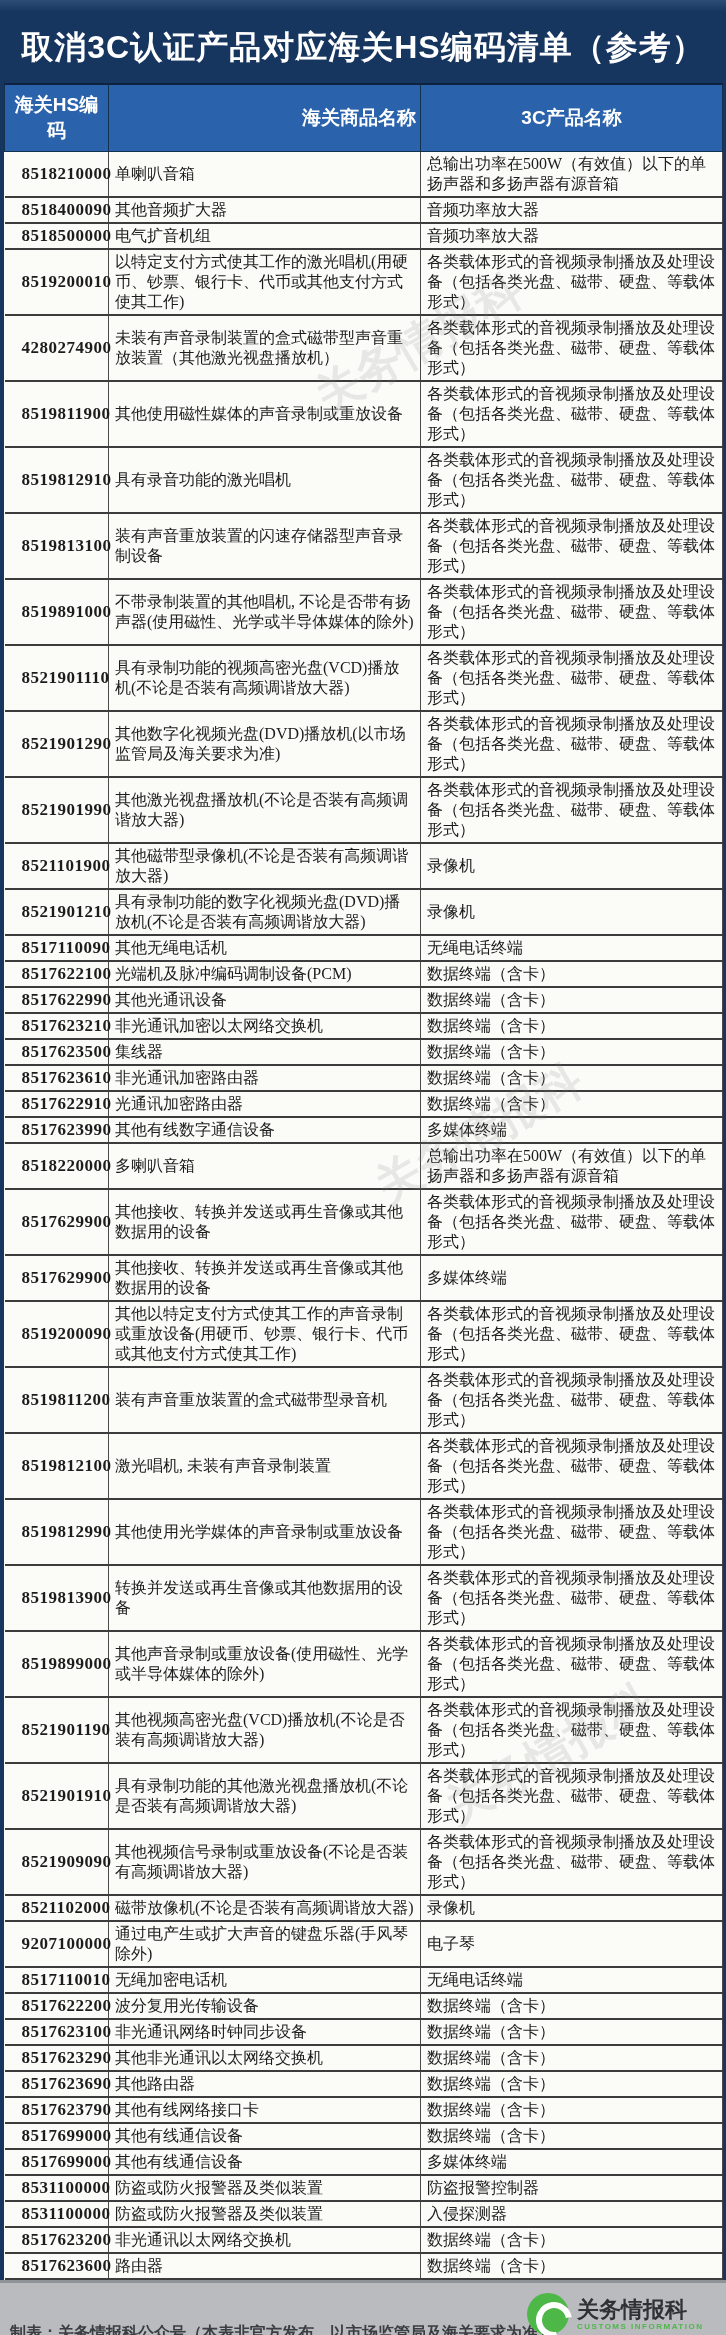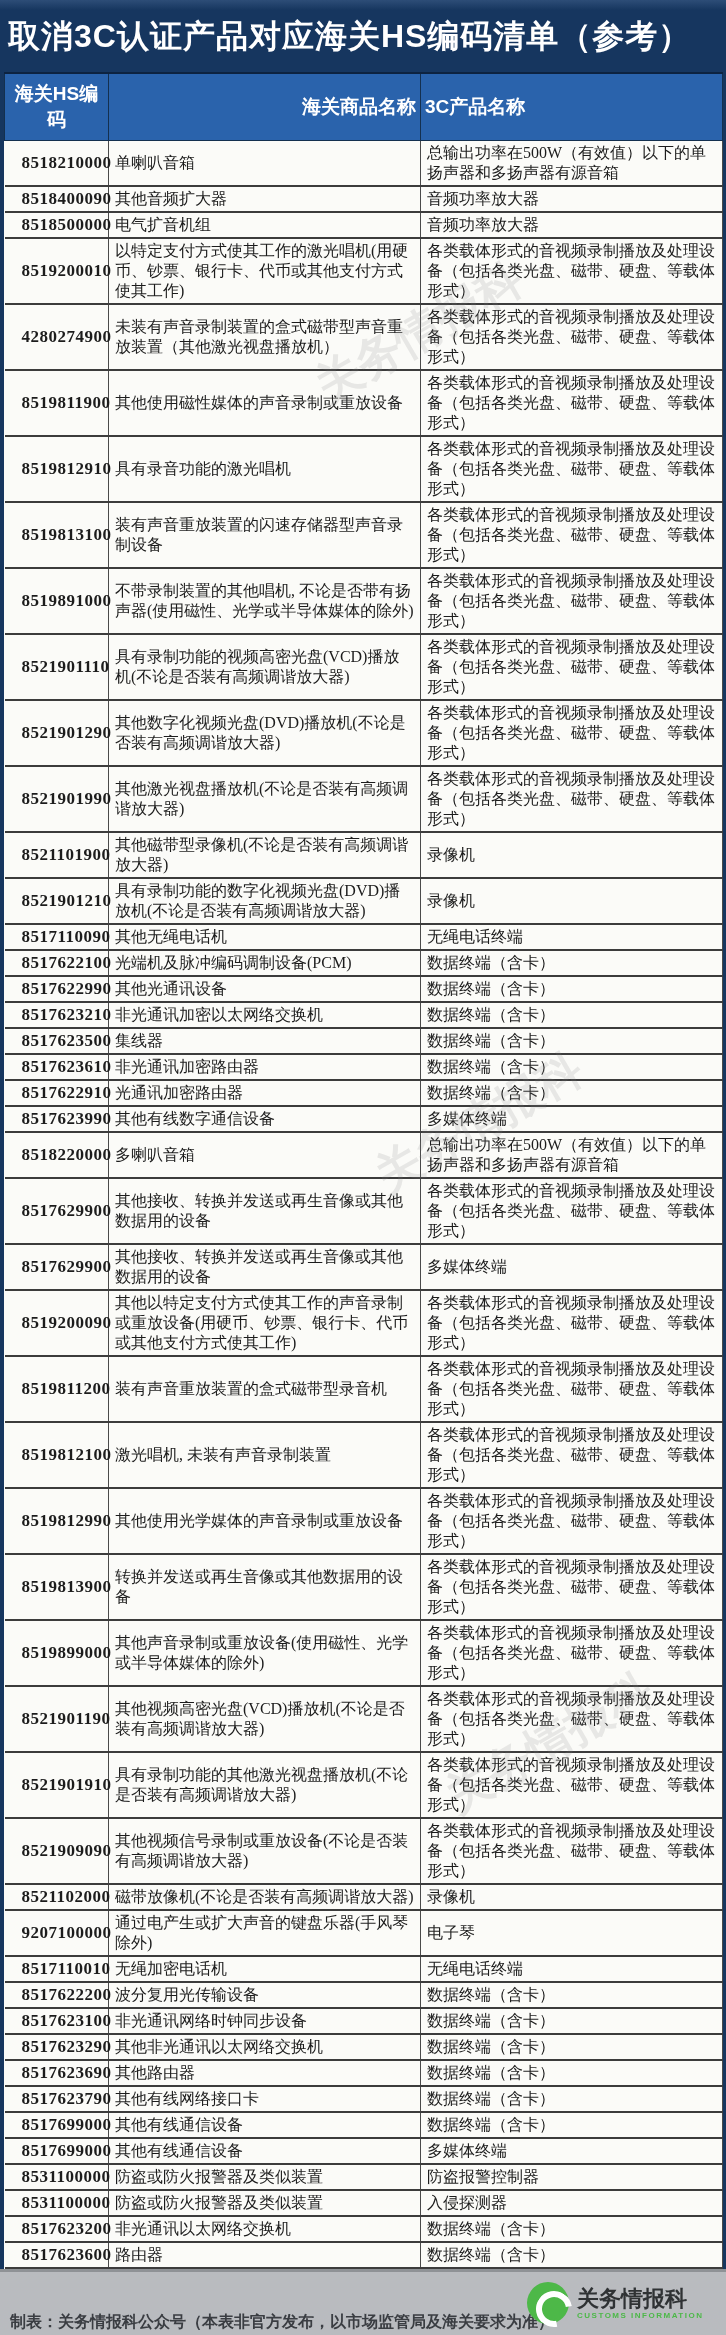--- a/index.html
+++ b/index.html
@@ -4,21 +4,21 @@
 <style>
   * { margin:0; padding:0; box-sizing:border-box; }
   body { background:#888; font-family:"Liberation Sans", sans-serif; }
   .page {
     width:726px; height:2335px; overflow:hidden;
     margin:0 auto; background:#16365f; position:relative;
     display:flex; flex-direction:column;
   }
   .title-band {
     background:linear-gradient(180deg,#2d4d77 0,#16365f 14%,#16365f 100%);
-    padding:15px 8px 13px 8px; flex:0 0 auto;
+    padding:26px 8px 13px 8px; text-align:center; flex:0 0 auto;
   }
   .title-band h1 {
     color:#ffffff; font-size:32px; font-weight:bold; letter-spacing:1px;
     font-family:"Liberation Sans", sans-serif; white-space:nowrap;
   }
   .table-wrap {
     position:relative; flex:1 1 auto;
     border-left:4px solid #16365f; border-right:4px solid #16365f;
     background:#fbfbf8;
   }
@@ -26,21 +26,21 @@
   col.c-code { width:104px; }
   col.c-name { width:312px; }
   col.c-prod { width:302px; }
   thead th {
     background:#2a63ac; color:#ffffff; font-weight:bold; font-size:19px;
     padding:7px 4px; border:1px solid #14304f; border-top:2px solid #0d2340;
     font-family:"Liberation Sans", sans-serif;
   }
   thead th.h-code { text-align:center;margin-left:28px; }
   thead th.h-name { text-align:right; padding-left:8px; }
-  thead th.h-prod { text-align:left; }
+  thead th.h-prod { text-align:center; }
   tbody td {
     background:#fbfbf8; color:#1c1c1c;
     font-family:"Liberation Serif", "DejaVu Serif", serif;
     font-size:16px; line-height:20px; vertical-align:middle;
     border-bottom:2px solid #3c3c3c; border-right:1px solid #4a4a4a;
     padding:2px 6px;
   }
   tbody td.code {
     font-weight:bold; font-size:17px; letter-spacing:0.5px;
     text-align:left; padding-left:17px; white-space:nowrap;
@@ -170,21 +170,21 @@
   </tr>
 
   <tr>
     <td class="code">8521901110</td>
     <td class="name">具有录制功能的视频高密光盘(VCD)播放机(不论是否装有高频调谐放大器)</td>
     <td class="prod">各类载体形式的音视频录制播放及处理设备（包括各类光盘、磁带、硬盘、等载体形式）</td>
   </tr>
 
   <tr>
     <td class="code">8521901290</td>
-    <td class="name">其他数字化视频光盘(DVD)播放机(不论是否装有高频调谐放大器)</td>
+    <td class="name">其他数字化视频光盘(DVD)播放机(以市场监管局及海关要求为准)</td>
     <td class="prod">各类载体形式的音视频录制播放及处理设备（包括各类光盘、磁带、硬盘、等载体形式）</td>
   </tr>
 
   <tr>
     <td class="code">8521901990</td>
     <td class="name">其他激光视盘播放机(不论是否装有高频调谐放大器)</td>
     <td class="prod">各类载体形式的音视频录制播放及处理设备（包括各类光盘、磁带、硬盘、等载体形式）</td>
   </tr>
 
   <tr>

